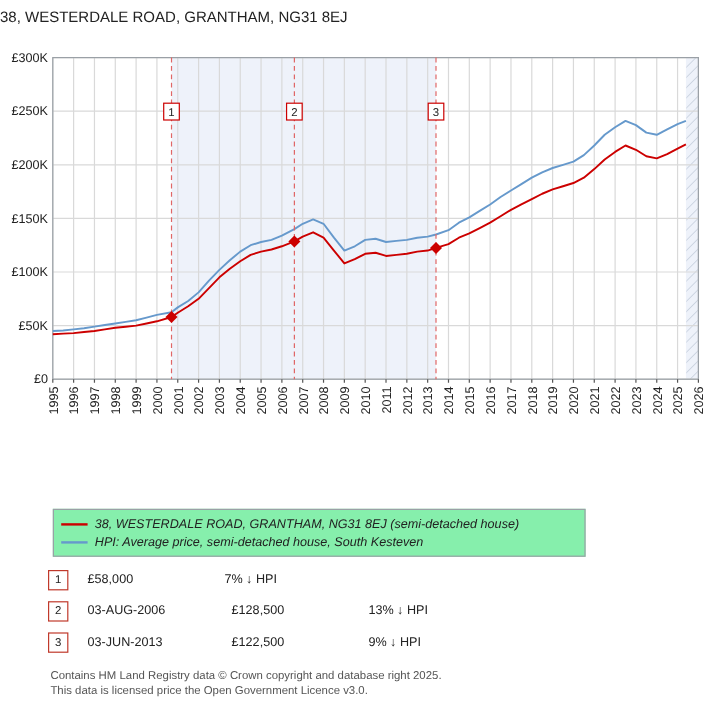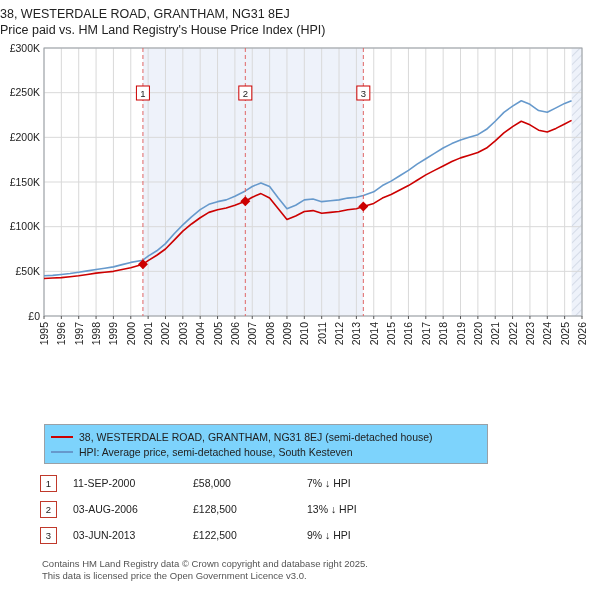--- a/index.html
+++ b/index.html
@@ -27,23 +27,24 @@
     width:600px;height:330px;
   }
   #chart-svg{display:block;}
 
   
   .legend{
     position:absolute;
     left:44px;top:424px;
     width:444px;
     border:1px solid #9aa0a6;
-    background:#7dd3fc;
+    background:#86efac;
     padding:4px 6px;
     box-sizing:border-box;
+    font-style:italic;
   }
   .legend-row{
     display:flex;align-items:center;
     font-size:10.5px;color:#222;
     height:15px;
   }
   .swatch{
     width:22px;height:0;
     border-top-width:2px;border-top-style:solid;
     margin-right:6px;flex:none;
@@ -82,21 +83,20 @@
     font-size:9.5px;
     color:#545454;
     line-height:12px;
   }
 </style>
 </head>
 <body>
 
 <div class="title">
   <div>38, WESTERDALE ROAD, GRANTHAM, NG31 8EJ</div>
-  <div>Price paid vs. HM Land Registry's House Price Index (HPI)</div>
 </div>
 
 <div id="plot-wrap">
   <svg id="chart-svg" width="600" height="330">
       <rect x="142.9225806451621" y="6" width="220.406451612904" height="268" fill="#eef2fa"></rect>
       <rect x="571.5870967741952" y="6" width="10.412903225804826" height="268" fill="#eef2fa"></rect>
       <defs>
         <pattern id="hatch" width="6" height="6" patternUnits="userSpaceOnUse" patternTransform="rotate(45)">
           <line x1="0" y1="0" x2="0" y2="6" stroke="#b9c4d4" stroke-width="1"></line>
         </pattern>
@@ -237,21 +237,20 @@
   </div>
   <div class="legend-row">
     <span class="swatch" style="border-top-color:#6699cc"></span>
     <span>HPI: Average price, semi-detached house, South Kesteven</span>
   </div>
 </div>
 
 <div class="sales">
   <div class="sale-row">
     <span class="sale-badge">1</span>
-    <span class="sale-date">11-SEP-2000</span>
     <span class="sale-price">£58,000</span>
     <span class="sale-delta">7% ↓ HPI</span>
   </div>
   <div class="sale-row">
     <span class="sale-badge">2</span>
     <span class="sale-date">03-AUG-2006</span>
     <span class="sale-price">£128,500</span>
     <span class="sale-delta">13% ↓ HPI</span>
   </div>
   <div class="sale-row">

